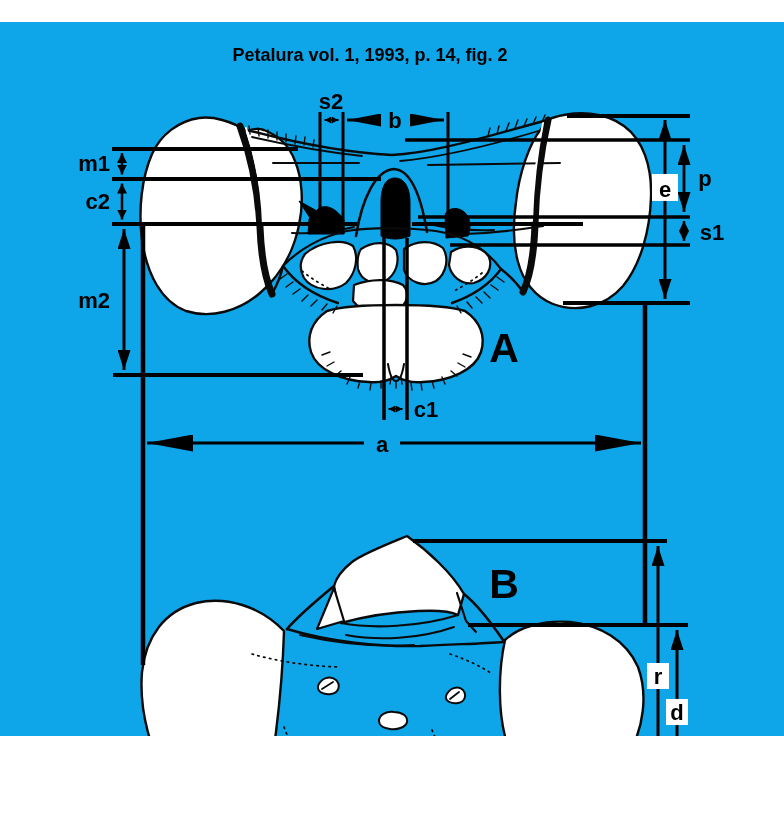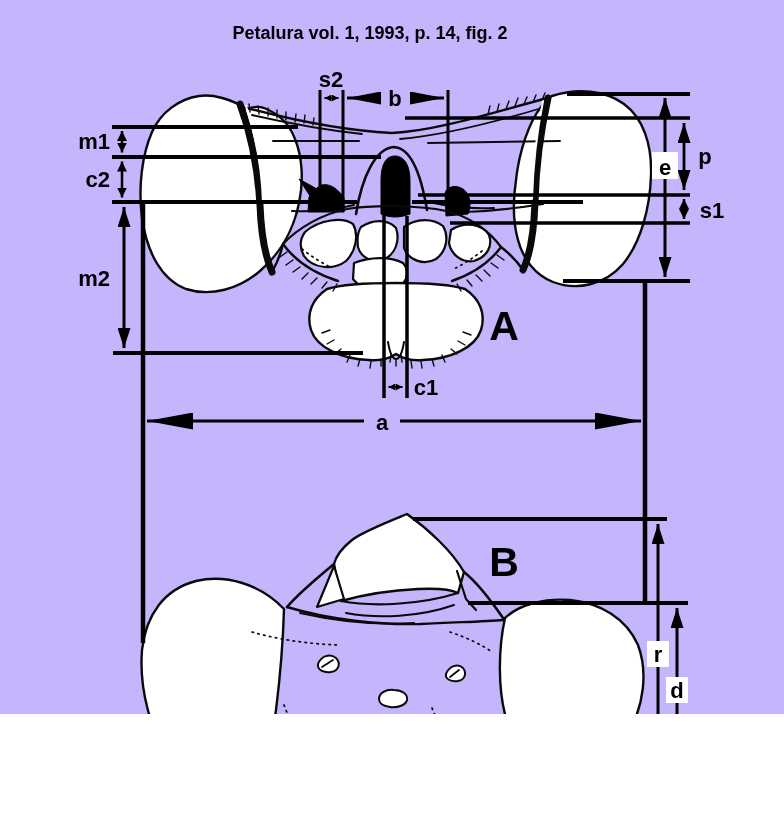--- a/index.html
+++ b/index.html
@@ -1,16 +1,16 @@
 <!DOCTYPE html>
 <html><head>
 <meta charset="utf-8">
 <style>
   html,body{margin:0;padding:0;background:#fff;}
-  #stage{position:relative;width:784px;height:714px;background:#c4b5fd;overflow:hidden;}
+  #stage{position:relative;width:784px;height:714px;background:#0ea5e9;overflow:hidden;margin-top:22px;}
   svg{position:absolute;left:0;top:0;}
   .ln{stroke:#000;fill:none;stroke-linecap:butt;}
   .w2{stroke-width:2}.w25{stroke-width:2.5}.w28{stroke-width:2.8}.w3{stroke-width:3}
   .w35{stroke-width:3.5}.w4{stroke-width:4}.w45{stroke-width:4.5}
   .hd{stroke:#0a0a0a;fill:none;stroke-width:2.4;stroke-linecap:round;stroke-linejoin:round;}
   .hd-thin{stroke-width:1.8}.hd-2{stroke-width:2}.hd-22{stroke-width:2.2}.hd-26{stroke-width:2.6}
   .hd-thick{stroke-width:7}
   .fw{fill:#ffffff;}
   .fb{fill:#000000;stroke:#000000;stroke-width:1;}
   .wht{stroke:#ffffff;fill:none;stroke-width:2;stroke-linecap:round;}

